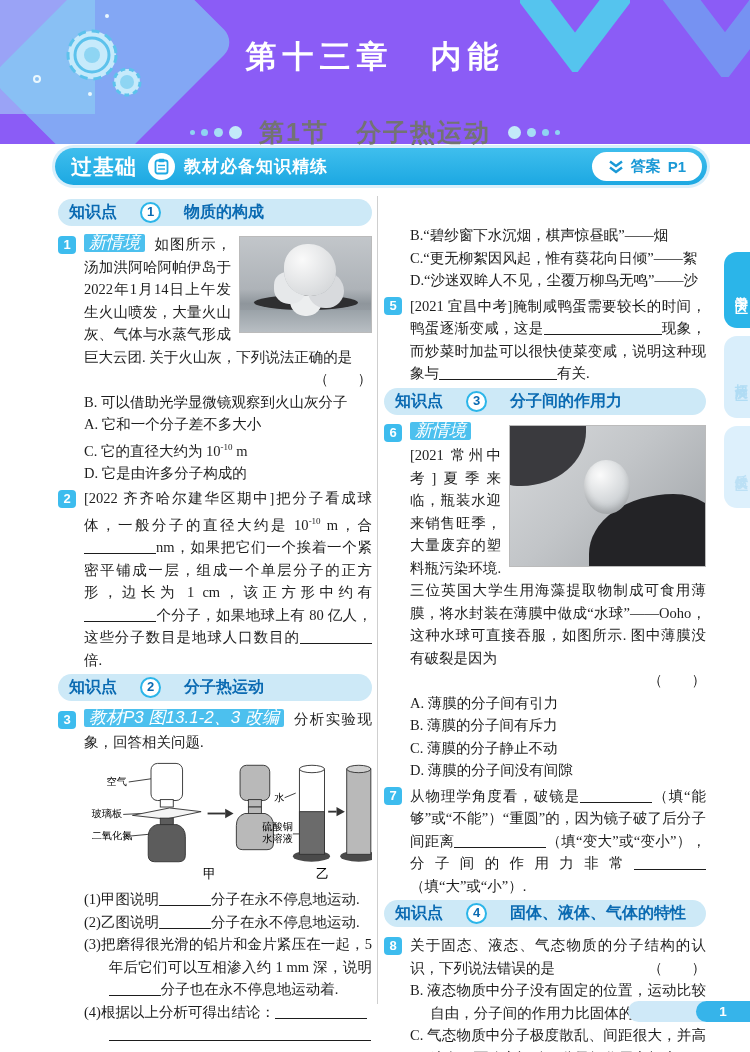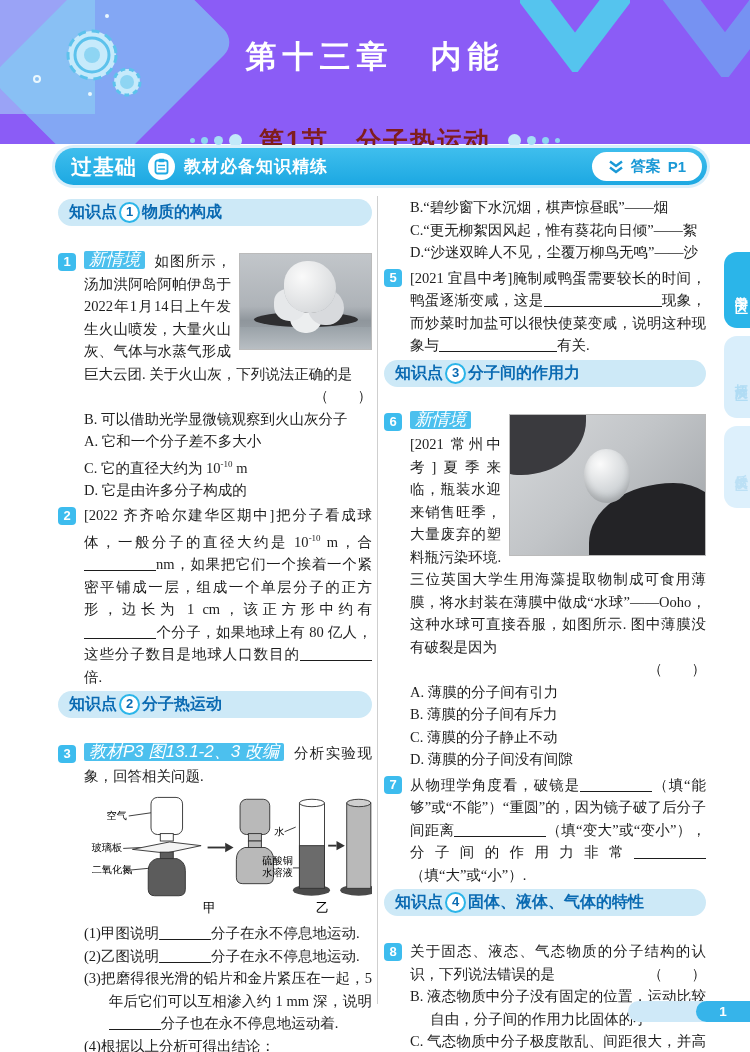--- a/index.html
+++ b/index.html
@@ -19,21 +19,21 @@
   .banner .v1 { position:absolute; left:520px; top:-8px; }
   .banner .v2 { position:absolute; left:660px; top:-18px; opacity:.5; }
   .banner .dot-w { position:absolute; border:2px solid #eaf7fd; border-radius:50%; }
   .chapter-title { position:absolute; top:36px; left:0; width:100%; text-align:center;
     font-family:"Liberation Sans","DejaVu Sans",sans-serif; font-weight:bold;
     font-size:31px; color:#fff; letter-spacing:6px; }
   
   .section-row { position:absolute; top:116px; left:0; width:100%; text-align:center; }
   .section-title { display:inline-block; vertical-align:middle;
     font-family:"Liberation Sans","DejaVu Sans",sans-serif; font-weight:bold;
-    font-size:25px; color:#7f1d1d; margin:8px 10px; letter-spacing:2px; }
+    font-size:25px; color:#737373; margin:0 10px; letter-spacing:2px; }
   .dot { display:inline-block; border-radius:50%; vertical-align:middle; margin:0 3px; }
   
   .hbar { position:absolute; top:148px; left:55px; width:652px; height:37px;
     background:linear-gradient(#3fbeed,#1ca8e2); border-radius:20px;
     box-shadow:0 0 0 3px #d9effb; display:flex; align-items:center; padding:0 5px 0 16px;
     font-family:"Liberation Sans","DejaVu Sans",sans-serif; }
   .hbar-tag { color:#fff; font-weight:bold; font-size:21px; letter-spacing:1px; }
   .hbar-icon { width:27px; height:27px; background:#fff; border-radius:50%;
     margin:0 9px 0 11px; display:flex; align-items:center; justify-content:center; }
   .hbar-sub { color:#fff; font-weight:bold; font-size:17px; letter-spacing:1px; }
@@ -41,21 +41,21 @@
     padding:0 16px; display:flex; align-items:center; gap:7px;
     color:#1a99d6; font-weight:bold; font-size:15px; cursor:pointer; }
   
   .col { position:absolute; top:196px; font-size:14.5px; line-height:22.5px;
     text-align:justify; }
   .col-left  { left:58px;  width:314px; }
   .col-right { left:384px; width:322px; }
   .divider { position:absolute; left:377px; top:196px; width:1px; height:808px; background:#cfcfcf; }
   
   .kp { display:flex; align-items:center; background:#cde9f7; border-radius:14px;
-    height:27px; padding:12px 11px; gap:2px; margin:3px 0 24px;
+    height:27px; padding:12px 11px; gap:23px; margin:3px 0 7px;
     font-family:"Liberation Sans","DejaVu Sans",sans-serif; font-weight:bold;
     color:#0a6ab2; font-size:16px; }
   .kp-num { width:21px; height:21px; border-radius:50%; background:#fff;
     border:2px solid #2bb5e9; color:#0a6ab2; display:flex; align-items:center;
     justify-content:center; font-size:13px; flex:none; }
   
   .q { position:relative; padding-left:26px; margin-bottom:3px; }
   .q-num { position:absolute; left:0; top:2.5px; width:18px; height:18px;
     background:#3dbcee; color:#fff; border-radius:4px; text-align:center;
     font-family:"Liberation Sans","DejaVu Sans",sans-serif; font-weight:bold;
@@ -64,21 +64,21 @@
     font-family:"Liberation Sans","DejaVu Sans",sans-serif; font-style:italic;
     font-size:17px; line-height:18px; padding:0 5px; border-radius:2px;
     margin-right:5px; vertical-align:1.5px; }
   .blank { display:inline-block; border-bottom:1px solid #1d1d1d; height:13px;
     vertical-align:-2px; }
   .bl-s{width:52px}.bl-m{width:72px}.bl-l{width:92px}.bl-xl{width:118px}.bl-fill{width:262px}
   .bracket { float:right; }
   .opt { padding-left:1.4em; text-indent:-1.4em; }
   .sub { padding-left:1.7em; text-indent:-1.7em; }
   sup { font-size:.62em; }
-  .cont-opts { padding-left:26px; margin-bottom:3px; }
+  .cont-opts { padding-left:26px; margin-bottom:3px;margin-top:28px; }
   
   .photo { float:right; position:relative; overflow:hidden; border:1px solid #bbb; }
   .photo-volcano { width:133px; height:97px; margin:3px 0 5px 8px;
     background:linear-gradient(#c2c6ca 0%,#aeb3b8 55%,#8f969c 70%,#a5abb1 100%); }
   .pv-plume { position:absolute; top:7px; left:44px; width:52px; height:52px;
     background:radial-gradient(circle at 35% 30%,#fafafa,#cdd0d3); border-radius:46% 54% 50% 50%;
     box-shadow:-20px 18px 0 -10px #e6e8ea, 16px 20px 0 -8px #d8dadd, -4px 30px 0 -10px #eceeef; }
   .pv-island { position:absolute; top:58px; left:14px; width:104px; height:15px;
     background:#2e2e30; border-radius:50%; }
   .pv-sea { position:absolute; bottom:0; left:0; width:100%; height:22px;

